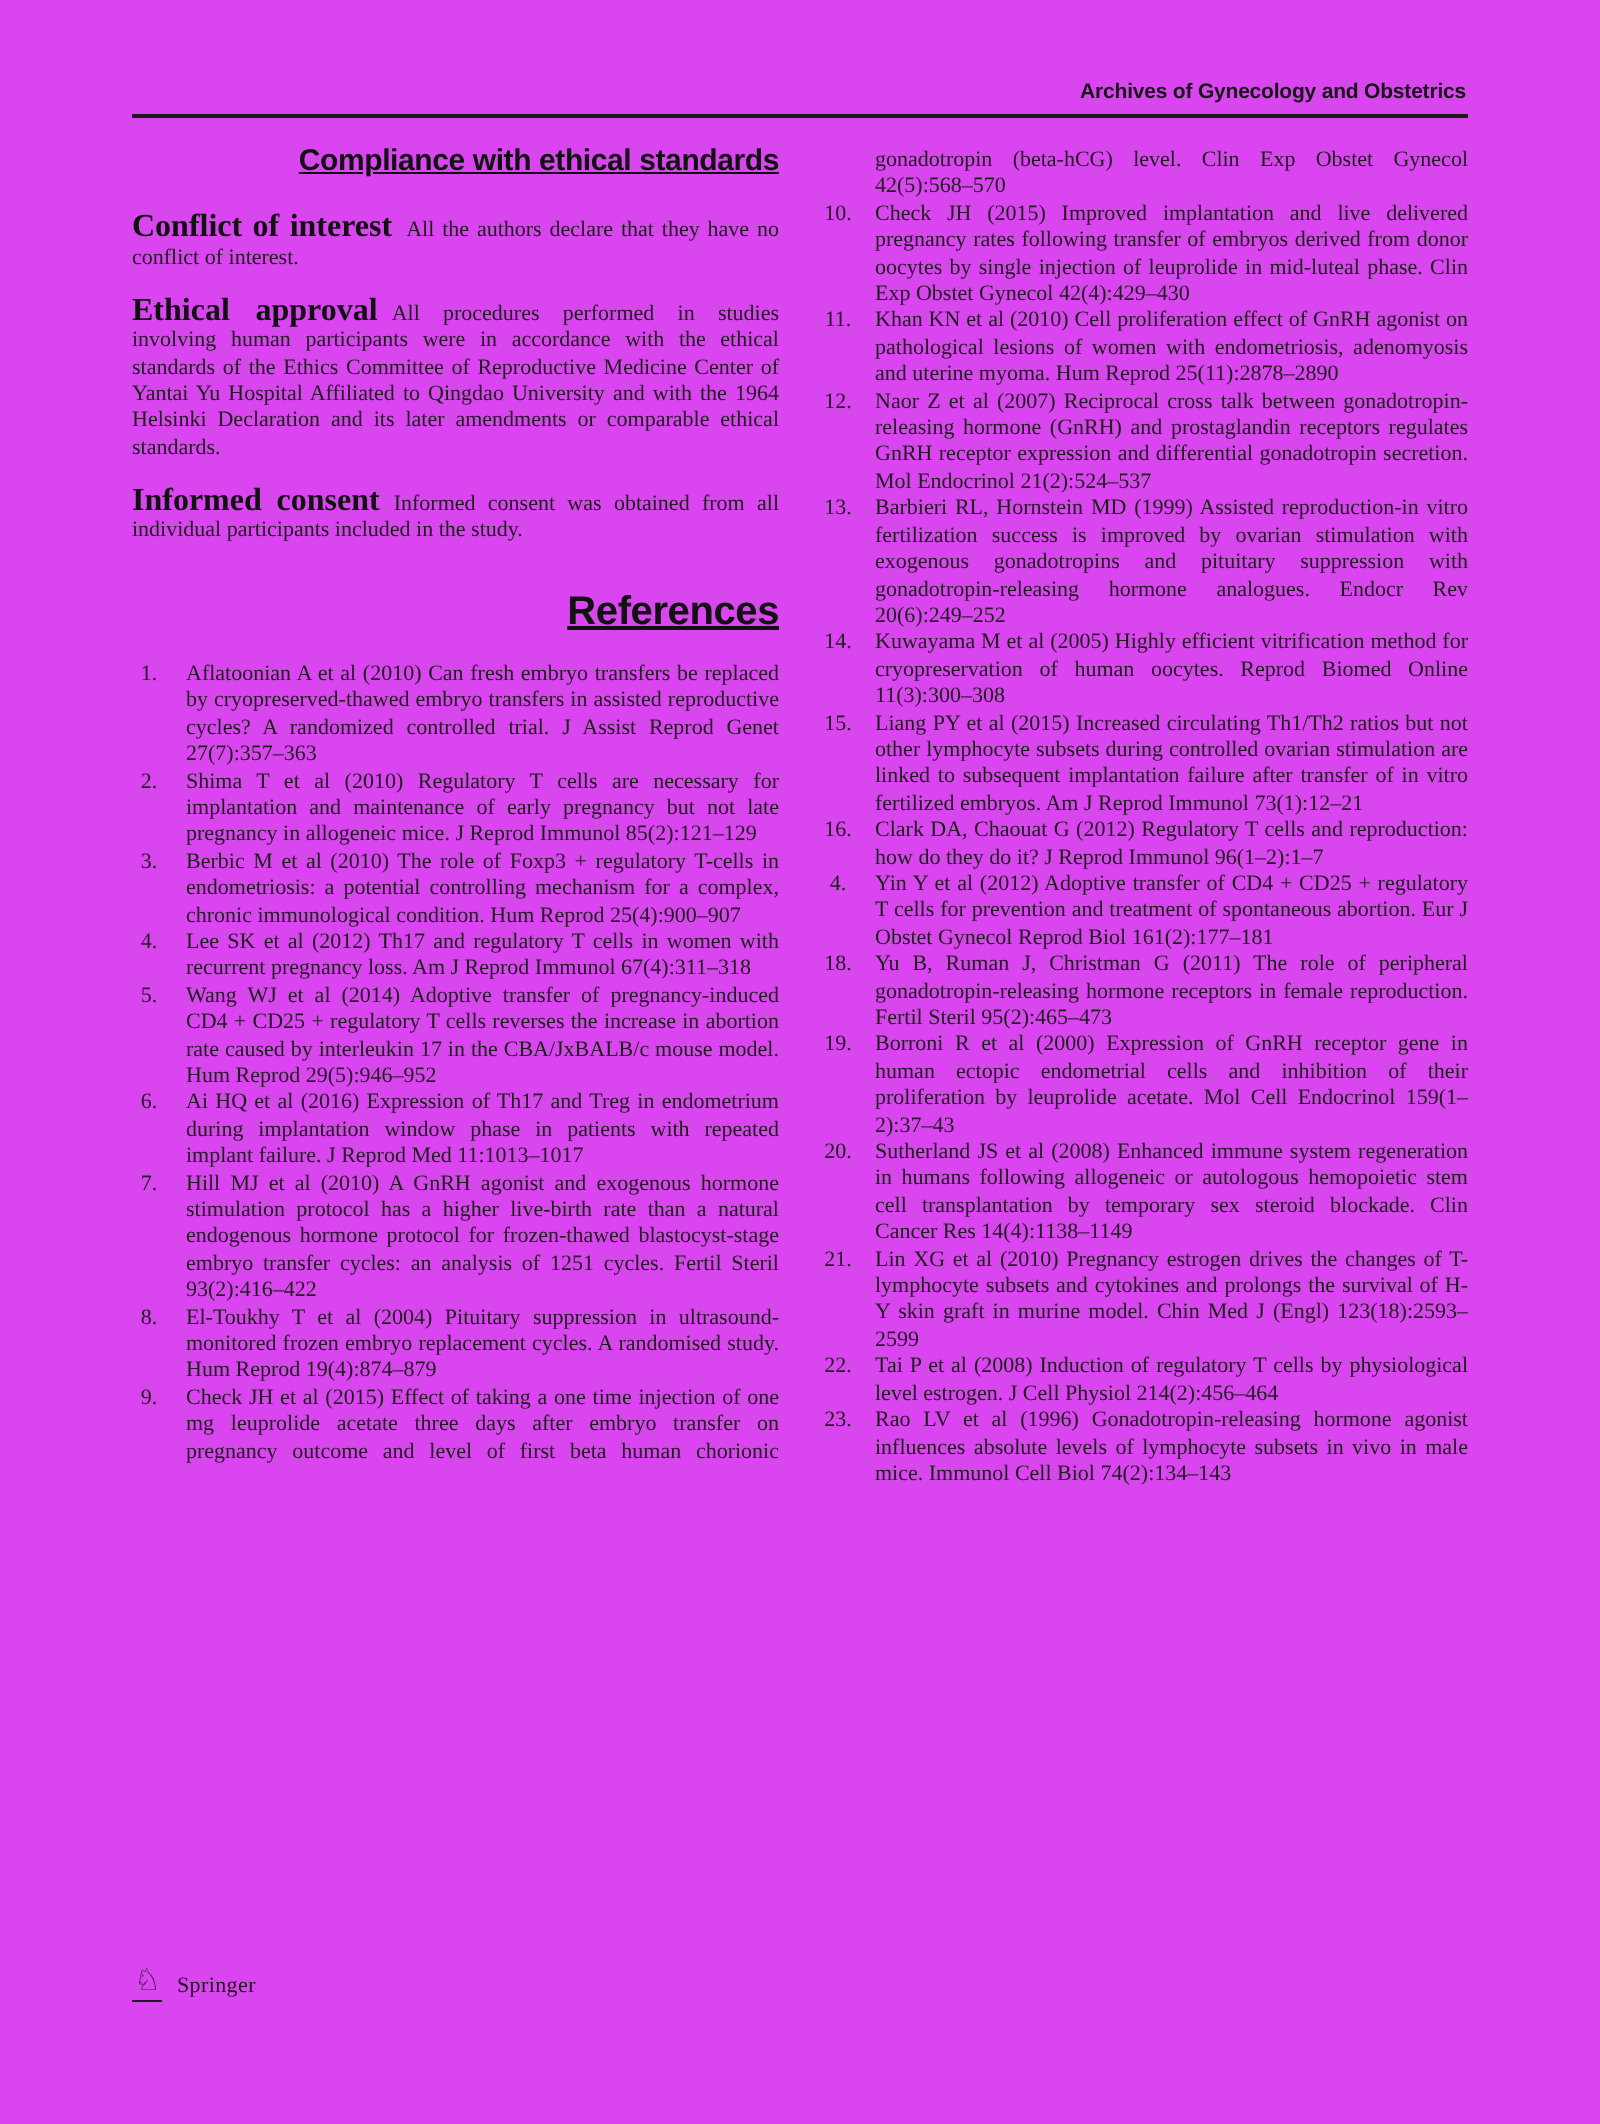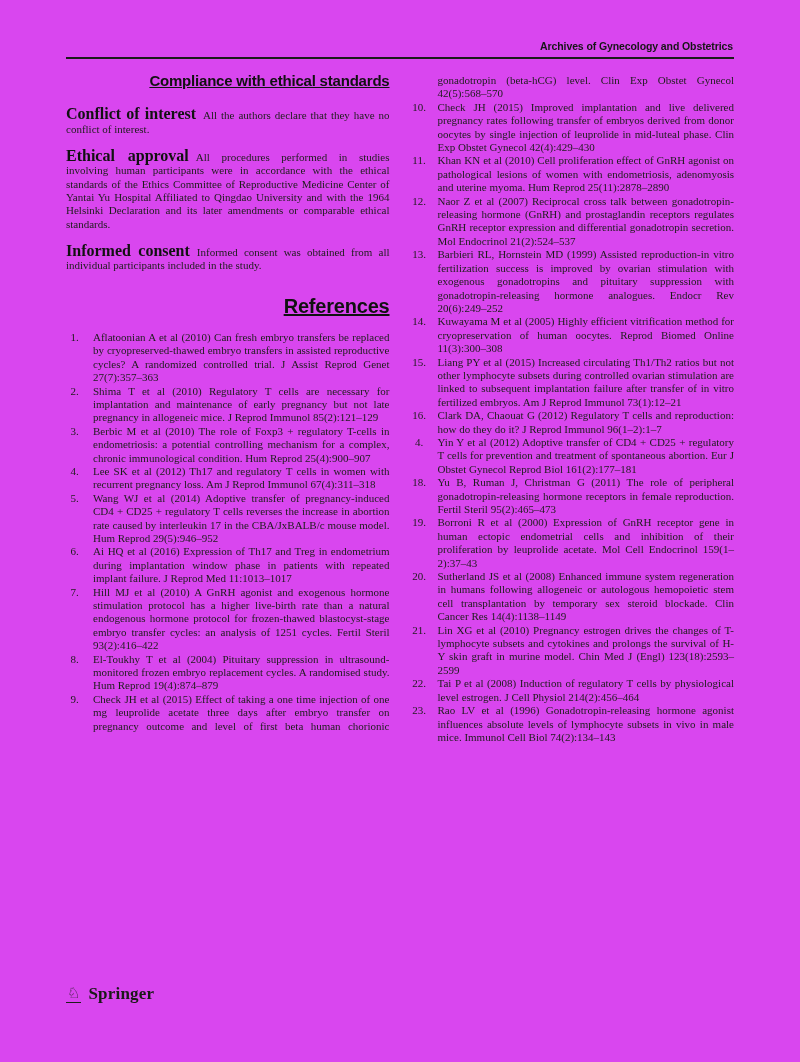--- a/index.html
+++ b/index.html
@@ -61,23 +61,22 @@
   }
   .springer-mark{
     display:inline-block;
     font-size:15px;line-height:15px;
     border-bottom:1.5px solid #1d1d1b;
     padding:0 1px 1px 1px;
     color:#1d1d1b;
   }
   .springer-name{
     font-family:"Liberation Serif", serif;
-    font-size:17px;color:#1a1a18;
+    font-size:11px;color:#1a1a18;
     letter-spacing:0.2px;
-    font-weight:bold;
   }
 </style>
 </head>
 <body>
 
 <div class="page">
 
   <div class="journal-header">Archives of Gynecology and Obstetrics</div>
   <div class="header-rule"></div>
 

